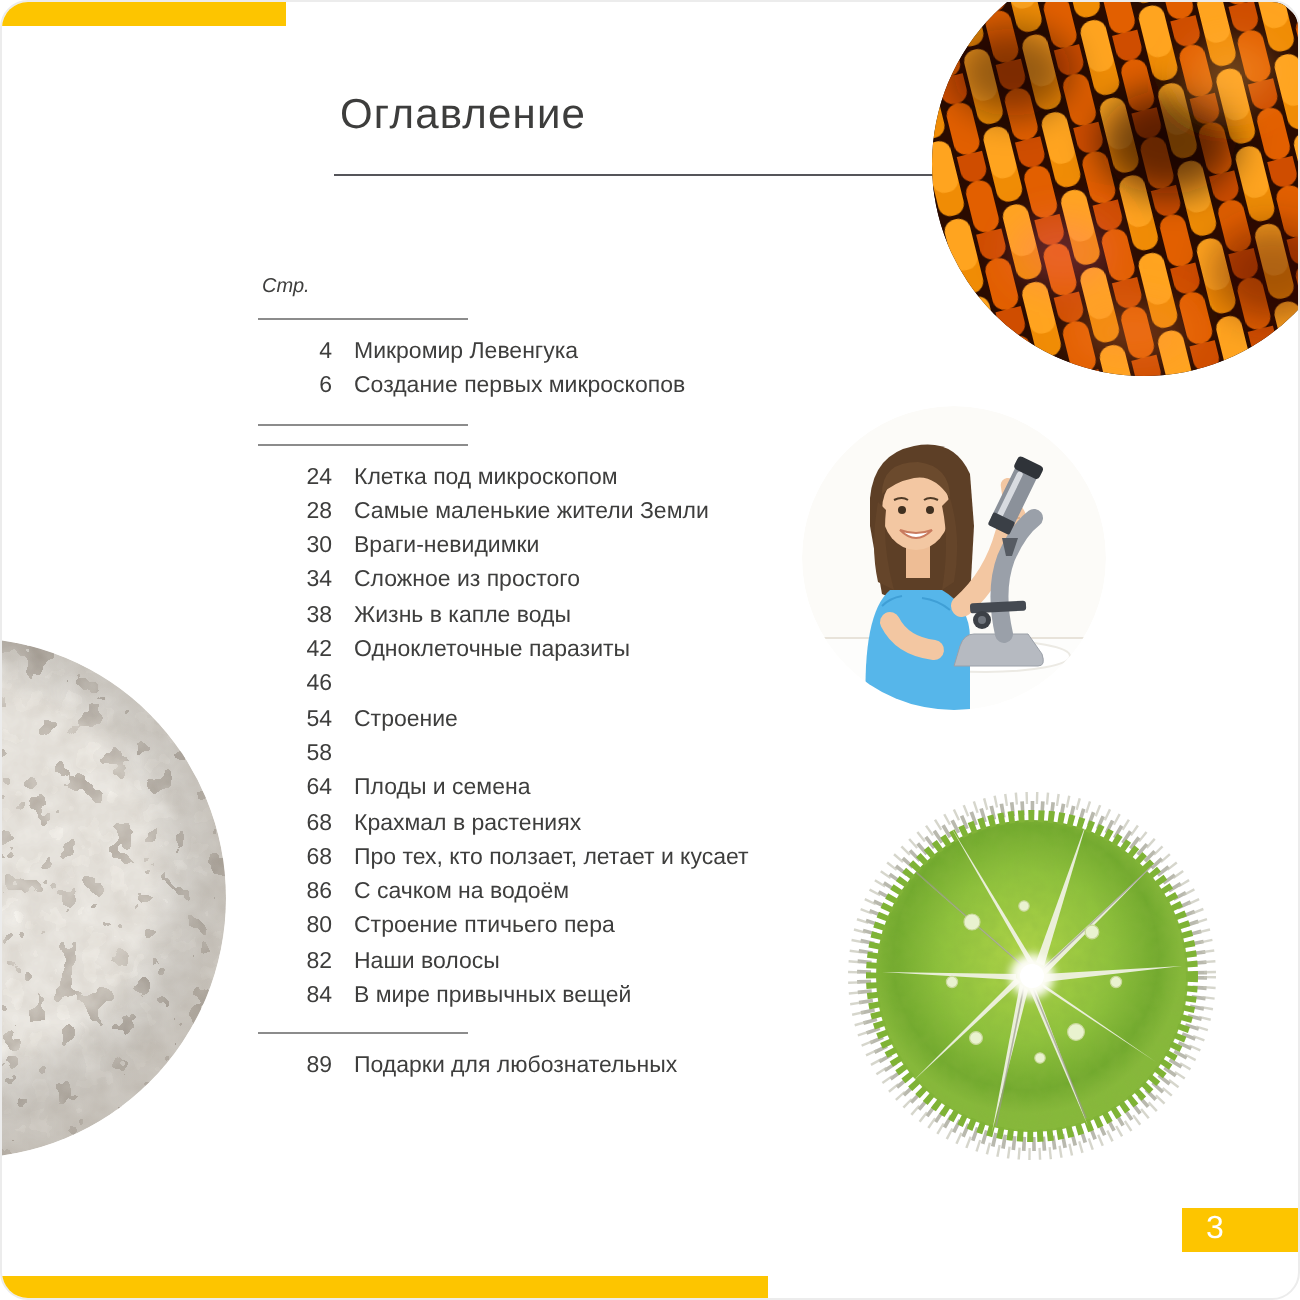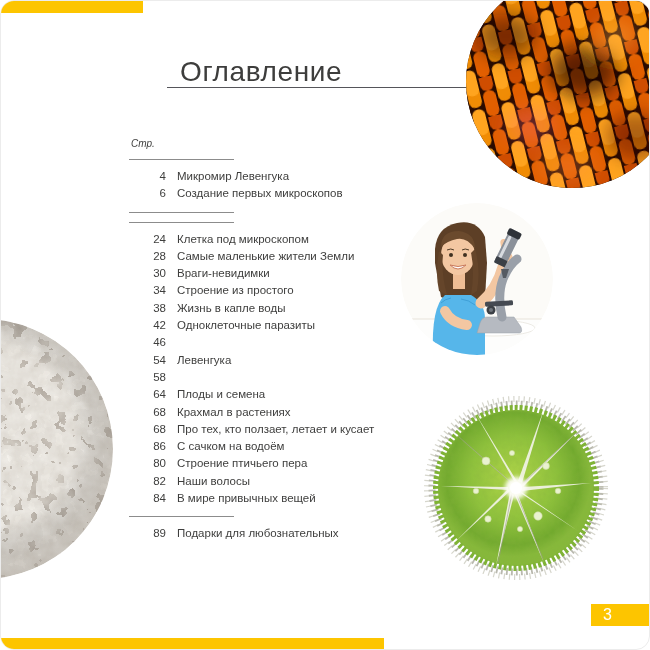--- a/index.html
+++ b/index.html
@@ -9,21 +9,21 @@
     font-family:"Liberation Sans",sans-serif;color:#3e3e3d;
   }
   .bar{position:absolute;background:#fdc500;}
   .bar-top{left:0;top:0;width:142px;height:12px;}
   .bar-bottom{left:0;bottom:0;width:383px;height:11px;}
   .page-badge{
     position:absolute;right:0;top:603px;width:58px;height:22px;background:#fdc500;
     color:#ffffff;font-size:16px;line-height:22px;padding-left:12px;box-sizing:border-box;
   }
   .title{
-    position:absolute;left:168px;top:44px;margin:11px;font-size:28px;font-weight:300;
+    position:absolute;left:168px;top:44px;margin:1px;font-size:21px;font-weight:300;
     letter-spacing:.6px;color:#3d3d3c;text-align:right;
   }
   .title-rule{position:absolute;left:166px;top:86px;width:300px;height:1px;background:#55555a;}
   .toc{position:absolute;left:128px;top:136px;width:300px;}
   .toc-col-header{font-style:italic;font-size:10px;line-height:13px;color:#3e3e3d;margin-left:2px;}
   .toc-divider{width:105px;height:1px;background:#8c8c8c;margin:9px 0 8px 0;}
   .toc-row{display:flex;line-height:17.3px;font-size:11.5px;color:#3e3e3d;}
   .toc-num{flex:0 0 37px;width:37px;text-align:right;}
   .toc-title{margin-left:11px;white-space:nowrap;}
   .photo{position:absolute;border-radius:50%;overflow:hidden;}
@@ -68,36 +68,36 @@
           <div class="toc-row">
             <span class="toc-num">28</span>
             <span class="toc-title">Самые маленькие жители Земли</span>
           </div>
           <div class="toc-row">
             <span class="toc-num">30</span>
             <span class="toc-title">Враги-невидимки</span>
           </div>
           <div class="toc-row">
             <span class="toc-num">34</span>
-            <span class="toc-title">Строение из простого</span>
+            <span class="toc-title">Сложное из простого</span>
           </div>
           <div class="toc-row">
             <span class="toc-num">38</span>
             <span class="toc-title">Жизнь в капле воды</span>
           </div>
           <div class="toc-row">
             <span class="toc-num">42</span>
             <span class="toc-title">Одноклеточные паразиты</span>
           </div>
           <div class="toc-row">
             <span class="toc-num">46</span>
           </div>
           <div class="toc-row">
             <span class="toc-num">54</span>
-            <span class="toc-title">Левенгука</span>
+            <span class="toc-title">Строение</span>
           </div>
           <div class="toc-row">
             <span class="toc-num">58</span>
           </div>
           <div class="toc-row">
             <span class="toc-num">64</span>
             <span class="toc-title">Плоды и семена</span>
           </div>
           <div class="toc-row">
             <span class="toc-num">68</span>

